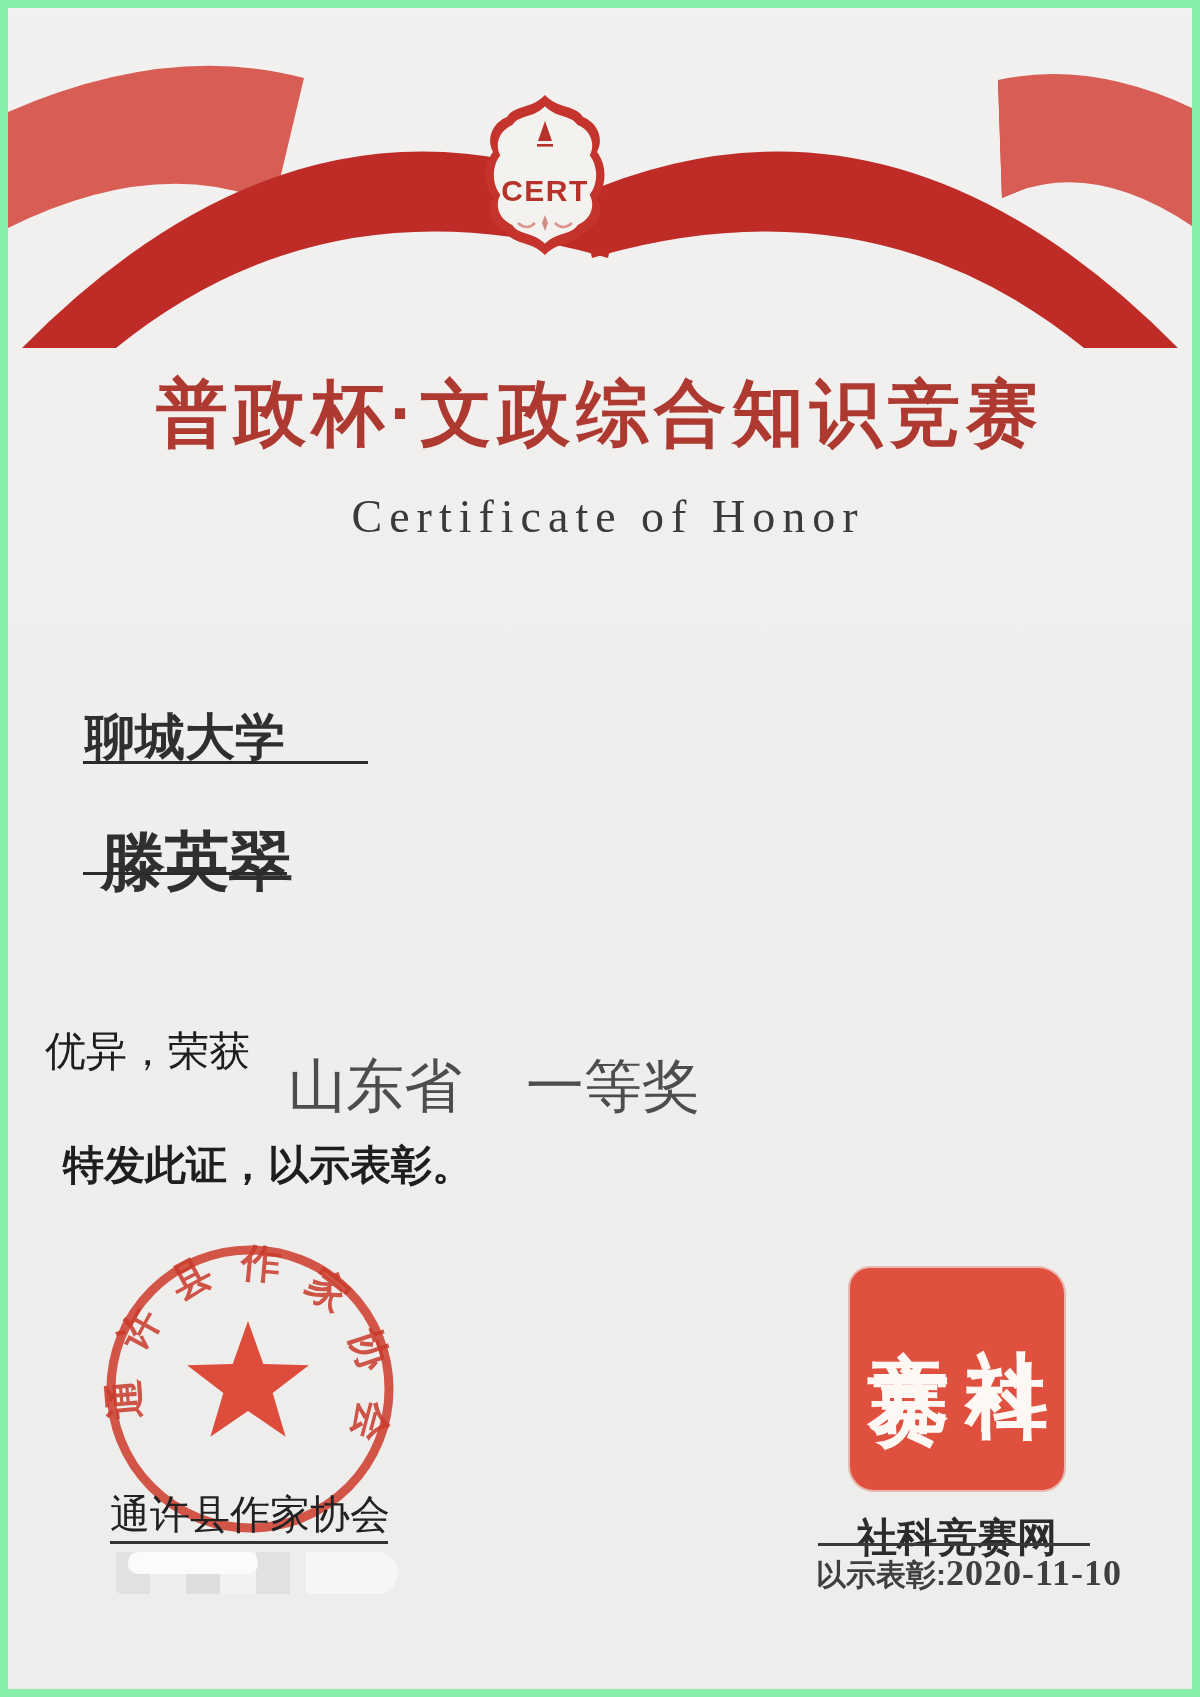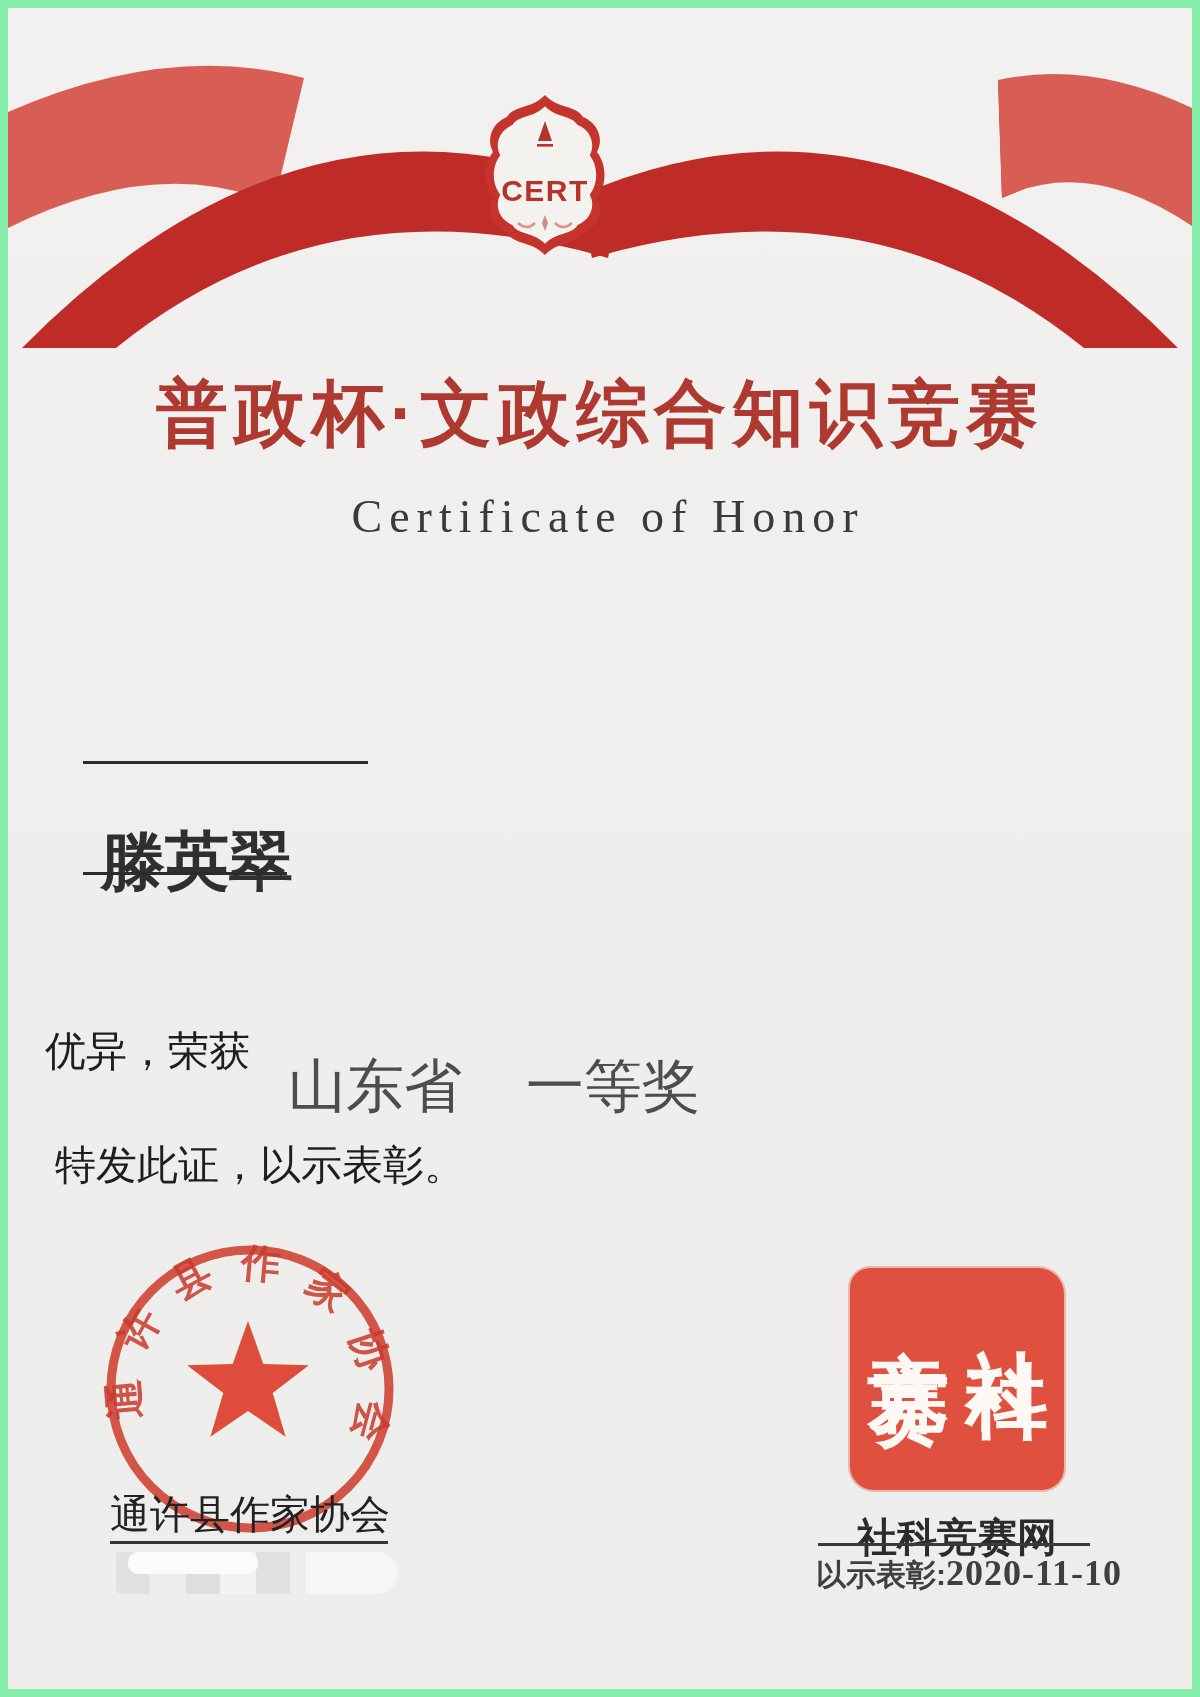--- a/index.html
+++ b/index.html
@@ -25,21 +25,21 @@
   .school-line{position:absolute;left:83px;top:761px;width:285px;height:3px;background:#2b2b2b;}
   .pname{position:absolute;left:85px;top:818px;font-size:64px;font-weight:600;color:#2f2f2f;white-space:nowrap;margin-left:16px;}
   .pname-line{position:absolute;left:83px;top:872px;width:204px;height:3px;background:#2b2b2b;}
   .body-l1{position:absolute;left:85px;top:956px;font-size:41px;font-weight:500;color:#1e1e1e;white-space:nowrap;}
   .body-l2{position:absolute;left:45px;top:1024px;font-size:41px;font-weight:500;color:#1e1e1e;white-space:nowrap;}
   .award-line{
     position:absolute;left:288px;top:1048px;font-family:"Liberation Serif", serif;
     font-size:58px;font-weight:400;color:#4d4d4d;white-space:nowrap;
   }
   .award-gap{display:inline-block;width:64px;}
-  .body-l3{position:absolute;left:55px;top:1138px;font-size:41px;font-weight:400;color:#1e1e1e;white-space:nowrap;}
+  .body-l3{position:absolute;left:63px;top:1138px;font-size:41px;font-weight:700;color:#1e1e1e;white-space:nowrap;}
   .round-stamp{position:absolute;left:95px;top:1232px;width:310px;height:318px;}
   .org-name{position:absolute;left:110px;top:1487px;font-size:40px;font-weight:500;color:#222222;white-space:nowrap;}
   .org-line{position:absolute;left:110px;top:1541px;width:278px;height:3px;background:#333333;}
   .mosaic{
     position:absolute;left:116px;top:1552px;width:282px;height:42px;
     border-radius:4px 22px 22px 6px;
     background:repeating-linear-gradient(90deg,#e2e1df 0 34px,#eeedeb 34px 70px,#dfdedc 70px 104px,#f3f2f0 104px 140px);
   }
   .mosaic-hi1{position:absolute;left:12px;top:0;width:130px;height:22px;background:#fbfbfa;border-radius:10px;}
   .mosaic-hi2{position:absolute;right:0;top:0;width:92px;height:42px;background:#f7f6f5;border-radius:0 22px 22px 0;}
@@ -81,20 +81,21 @@
       <text x="65" y="106" text-anchor="middle" font-family="Liberation Sans, sans-serif" font-size="30" font-weight="bold" letter-spacing="1.5" fill="#b5332b">CERT</text>
       <path d="M38 128 Q47 136 55 128" stroke="#d9958e" stroke-width="2.5" fill="none"></path>
       <path d="M75 128 Q83 136 92 128" stroke="#d9958e" stroke-width="2.5" fill="none"></path>
       <polygon points="65,120 68,128 65,136 62,128" fill="#cf8b85"></polygon>
     </g>
   </svg>
 
   <div class="cert-title">普政杯·文政综合知识竞赛</div>
   <div class="cert-subtitle">Certificate of Honor</div>
 
+  <div class="school">聊城大学</div>
   <div class="school-line"></div>
   <div class="pname">滕英翠</div>
   <div class="pname-line"></div>
 
   <div class="body-l2">优异，荣获</div>
   <div class="award-line"><span>山东省</span><span class="award-gap"></span><span>一等奖</span></div>
   <div class="body-l3">特发此证，以示表彰。</div>
 
   <svg class="round-stamp" viewBox="0 0 310 318" aria-hidden="true">
     <defs>

